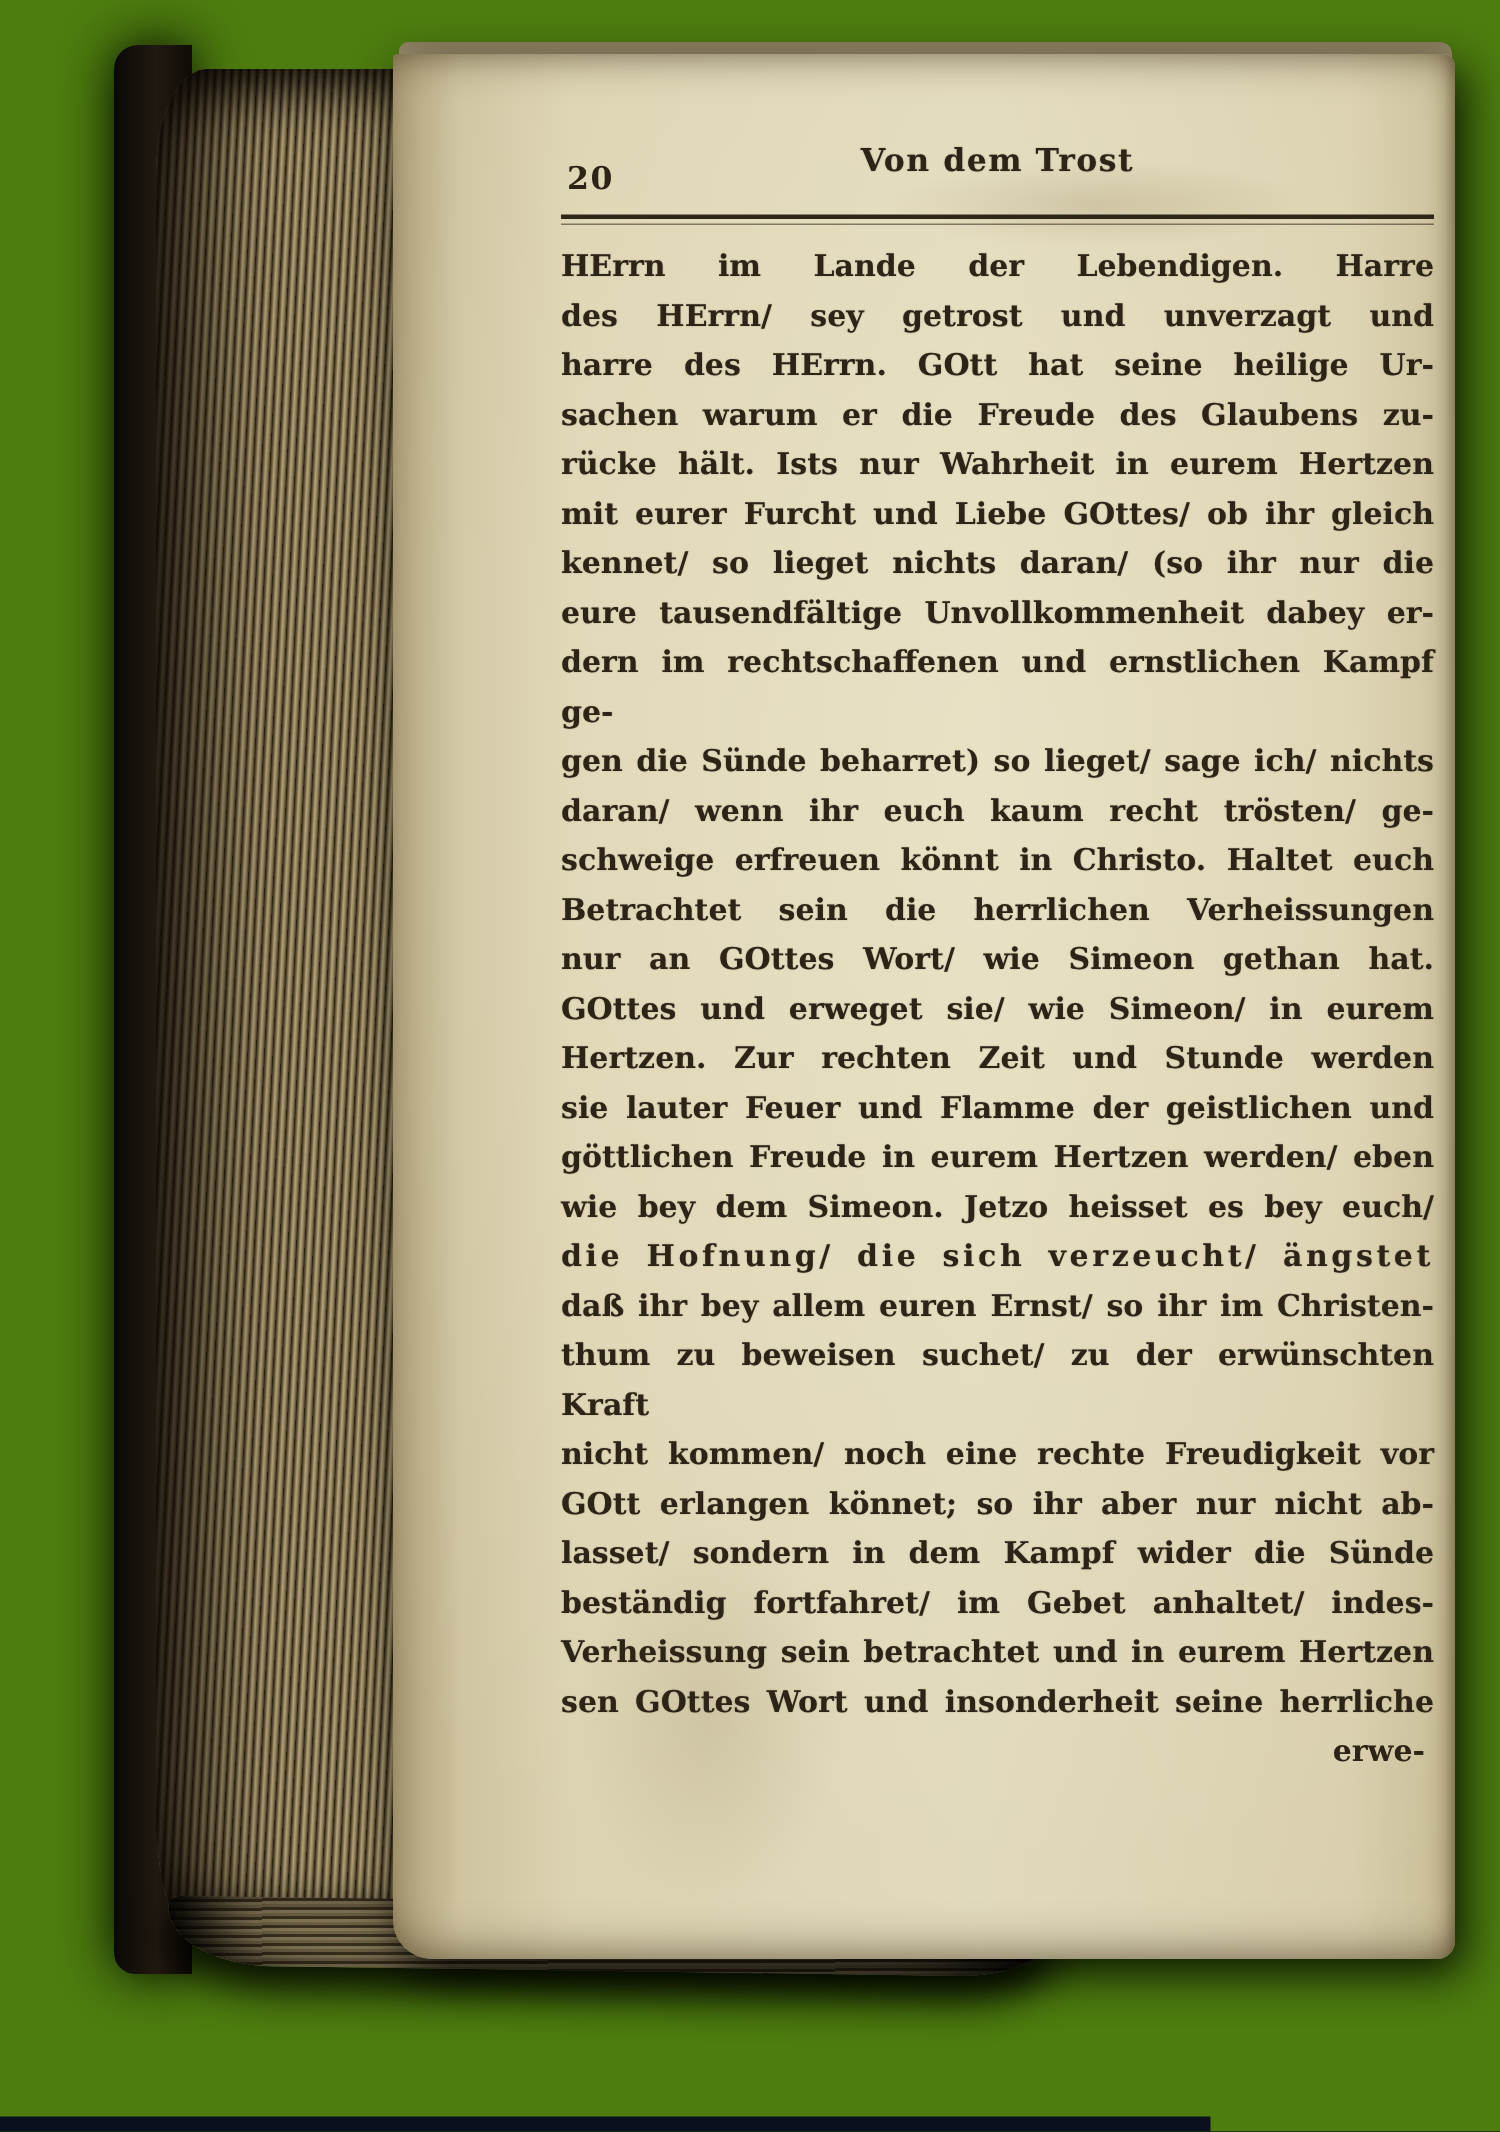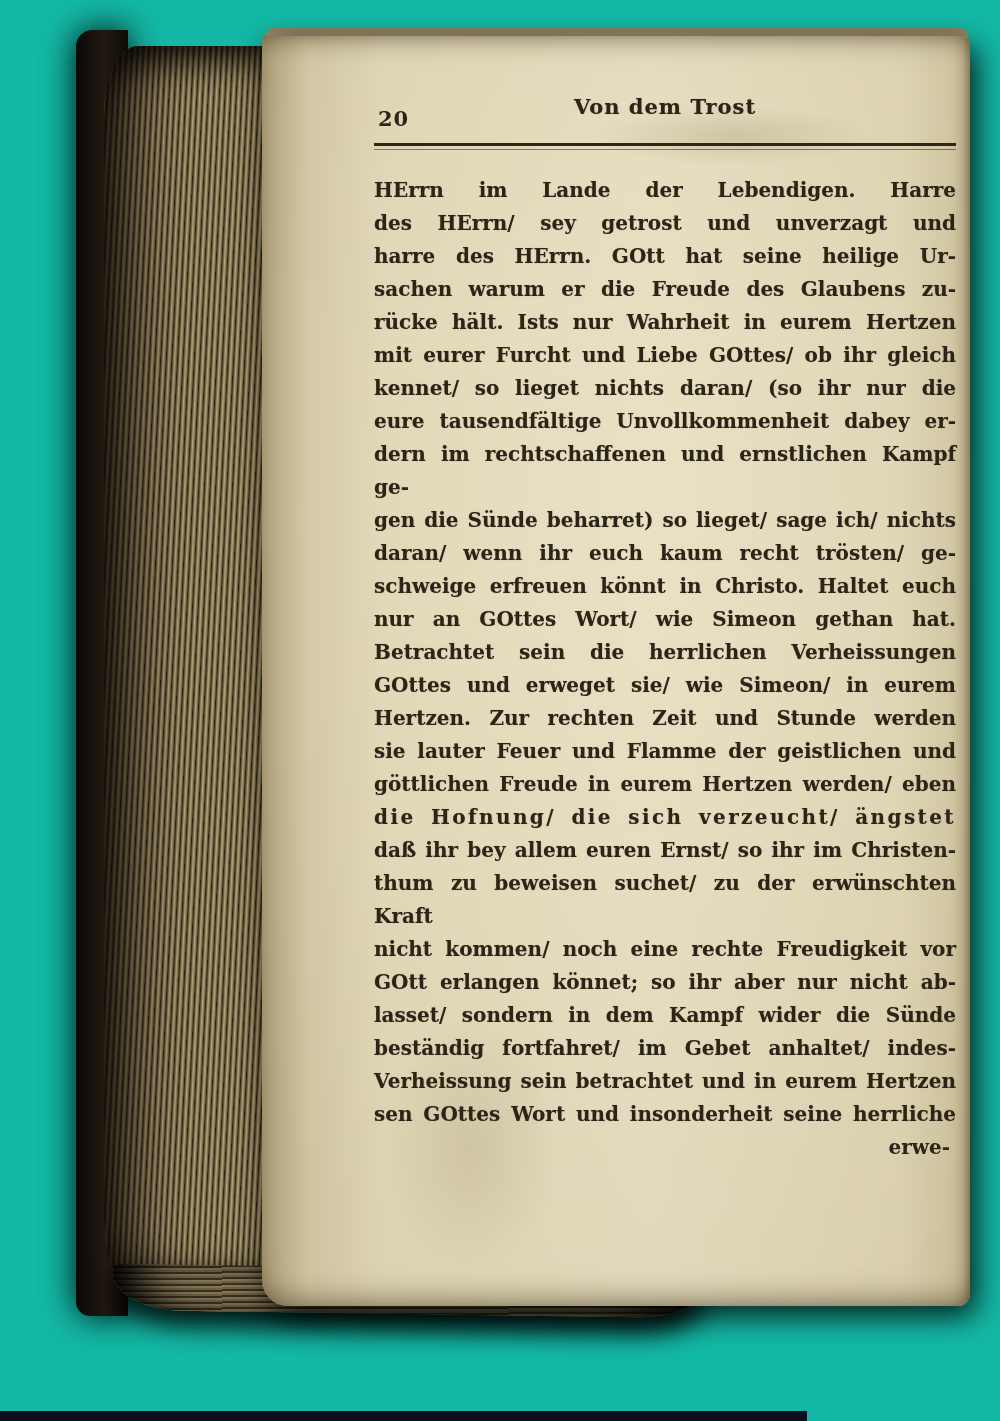--- a/index.html
+++ b/index.html
@@ -1,16 +1,16 @@
 <!DOCTYPE html>
 <html><head>
 <meta charset="utf-8">
 <style>
   html,body { margin:0; padding:0; background:#000; }
-  .scene { position:relative; width:1000px; height:1421px; background:#14b8a6; overflow:hidden; font-family:"DejaVu Serif", serif; }
+  .scene { position:relative; width:1000px; height:1421px; background:#4d7c0f; overflow:hidden; font-family:"DejaVu Serif", serif; }
 
   
   .cover {
     position:absolute; left:76px; top:30px; width:52px; height:1286px;
     background:linear-gradient(90deg,#0a0806,#221a11 55%,#0e0a06);
     border-radius:16px 0 0 14px;
     box-shadow:0 0 34px rgba(0,0,0,.95);
   }
   .stack-left {
     position:absolute; left:104px; top:46px; width:175px; height:1252px;
@@ -49,21 +49,21 @@
   .stain-b { left:120px; top:980px; width:180px; height:260px;
     background:radial-gradient(ellipse at center, rgba(90,70,35,.12), rgba(0,0,0,0) 70%); }
 
   
   .text-block { position:absolute; left:112px; top:58px; width:582px; color:#2c2416; }
   .header-row { position:relative; height:44px; }
   .page-number { position:absolute; left:4px; top:12px; font-size:21px; font-weight:bold; letter-spacing:1px; }
   .running-title { text-align:center; font-size:21px; font-weight:bold; letter-spacing:1px;
     text-shadow:0 0 1px rgba(44,34,18,.4); }
   .head-rule { margin-top:5px; border-top:3px solid #2e2617; border-bottom:1px solid rgba(46,38,23,.55); height:3px; }
-  .body-text { margin-top:24px; font-size:20px; font-weight:bold; line-height:33px; }
+  .body-text { margin-top:11px; font-size:20px; font-weight:bold; line-height:33px; }
   .line { text-align:justify; text-align-last:justify; text-shadow:0 0 1px rgba(44,34,18,.3); }
   .line.spaced { letter-spacing:2.4px; }
   .catchword-row { text-align:right; padding-right:6px; }
 
   
   .footer { position:absolute; left:0; top:1411px; width:807px; height:62px;
     background:#0a101d; display:flex; align-items:center; }
   .fs-logo { margin-left:16px; width:46px; display:flex; flex-direction:column; align-items:center; gap:3px; cursor:pointer; }
   .fs-icon { width:20px; height:13px; border-top:3px solid #e8edf5; border-bottom:2px solid #e8edf5;
     background:repeating-linear-gradient(90deg,#dfe7f2 0 2px, transparent 2px 5px); }
@@ -100,26 +100,27 @@
         <div class="line">harre des HErrn. GOtt hat seine heilige Ur-</div>
         <div class="line">sachen warum er die Freude des Glaubens zu-</div>
         <div class="line">rücke hält. Ists nur Wahrheit in eurem Hertzen</div>
         <div class="line">mit eurer Furcht und Liebe GOttes/ ob ihr gleich</div>
         <div class="line">kennet/ so lieget nichts daran/ (so ihr nur die</div>
         <div class="line">eure tausendfältige Unvollkommenheit dabey er-</div>
         <div class="line">dern im rechtschaffenen und ernstlichen Kampf ge-</div>
         <div class="line">gen die Sünde beharret) so lieget/ sage ich/ nichts</div>
         <div class="line">daran/ wenn ihr euch kaum recht trösten/ ge-</div>
         <div class="line">schweige erfreuen könnt in Christo. Haltet euch</div>
+        <div class="line">Betrachtet sein die herrlichen Verheissungen</div>
         <div class="line">nur an GOttes Wort/ wie Simeon gethan hat.</div>
-        <div class="line">Betrachtet sein die herrlichen Verheissungen</div>
         <div class="line">GOttes und erweget sie/ wie Simeon/ in eurem</div>
         <div class="line">Hertzen. Zur rechten Zeit und Stunde werden</div>
         <div class="line">sie lauter Feuer und Flamme der geistlichen und</div>
         <div class="line">göttlichen Freude in eurem Hertzen werden/ eben</div>
+        <div class="line">wie bey dem Simeon. Jetzo heisset es bey euch/</div>
         <div class="line spaced">die Hofnung/ die sich verzeucht/ ängstet</div>
         <div class="line">daß ihr bey allem euren Ernst/ so ihr im Christen-</div>
         <div class="line">thum zu beweisen suchet/ zu der erwünschten Kraft</div>
         <div class="line">nicht kommen/ noch eine rechte Freudigkeit vor</div>
         <div class="line">GOtt erlangen könnet; so ihr aber nur nicht ab-</div>
         <div class="line">lasset/ sondern in dem Kampf wider die Sünde</div>
         <div class="line">beständig fortfahret/ im Gebet anhaltet/ indes-</div>
         <div class="line">Verheissung sein betrachtet und in eurem Hertzen</div>
         <div class="line">sen GOttes Wort und insonderheit seine herrliche</div>
         <div class="catchword-row">erwe-</div>

